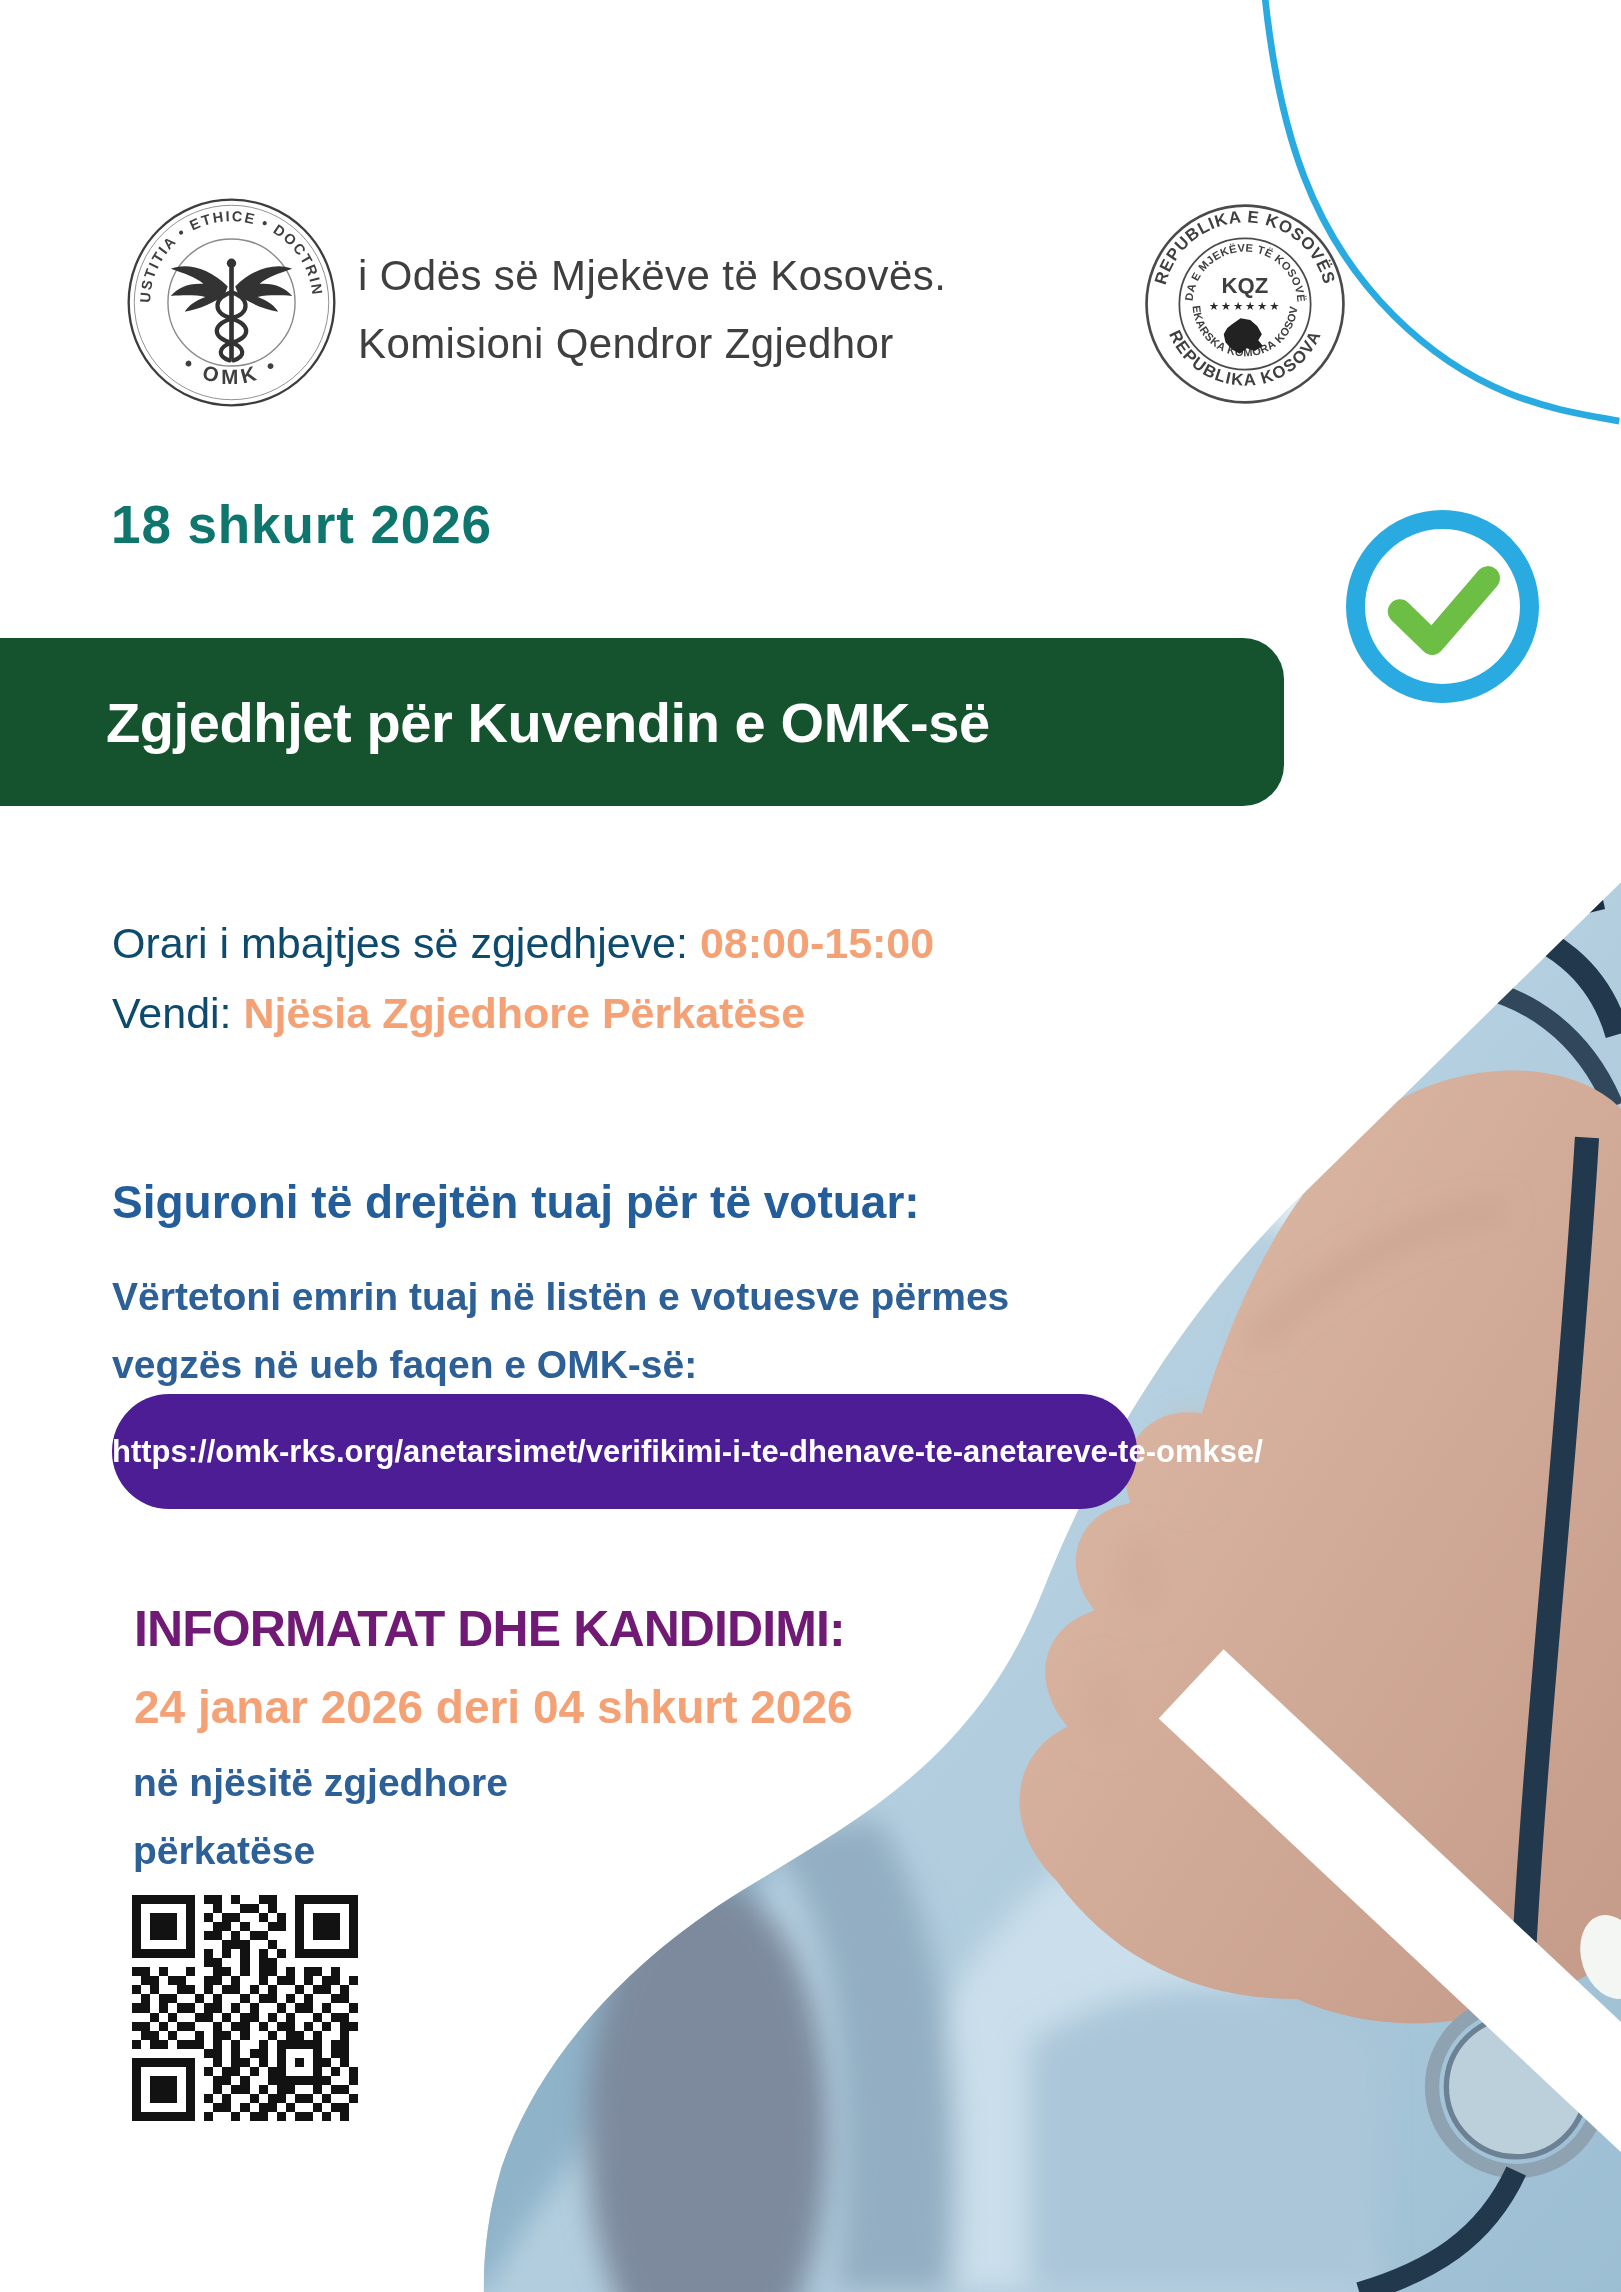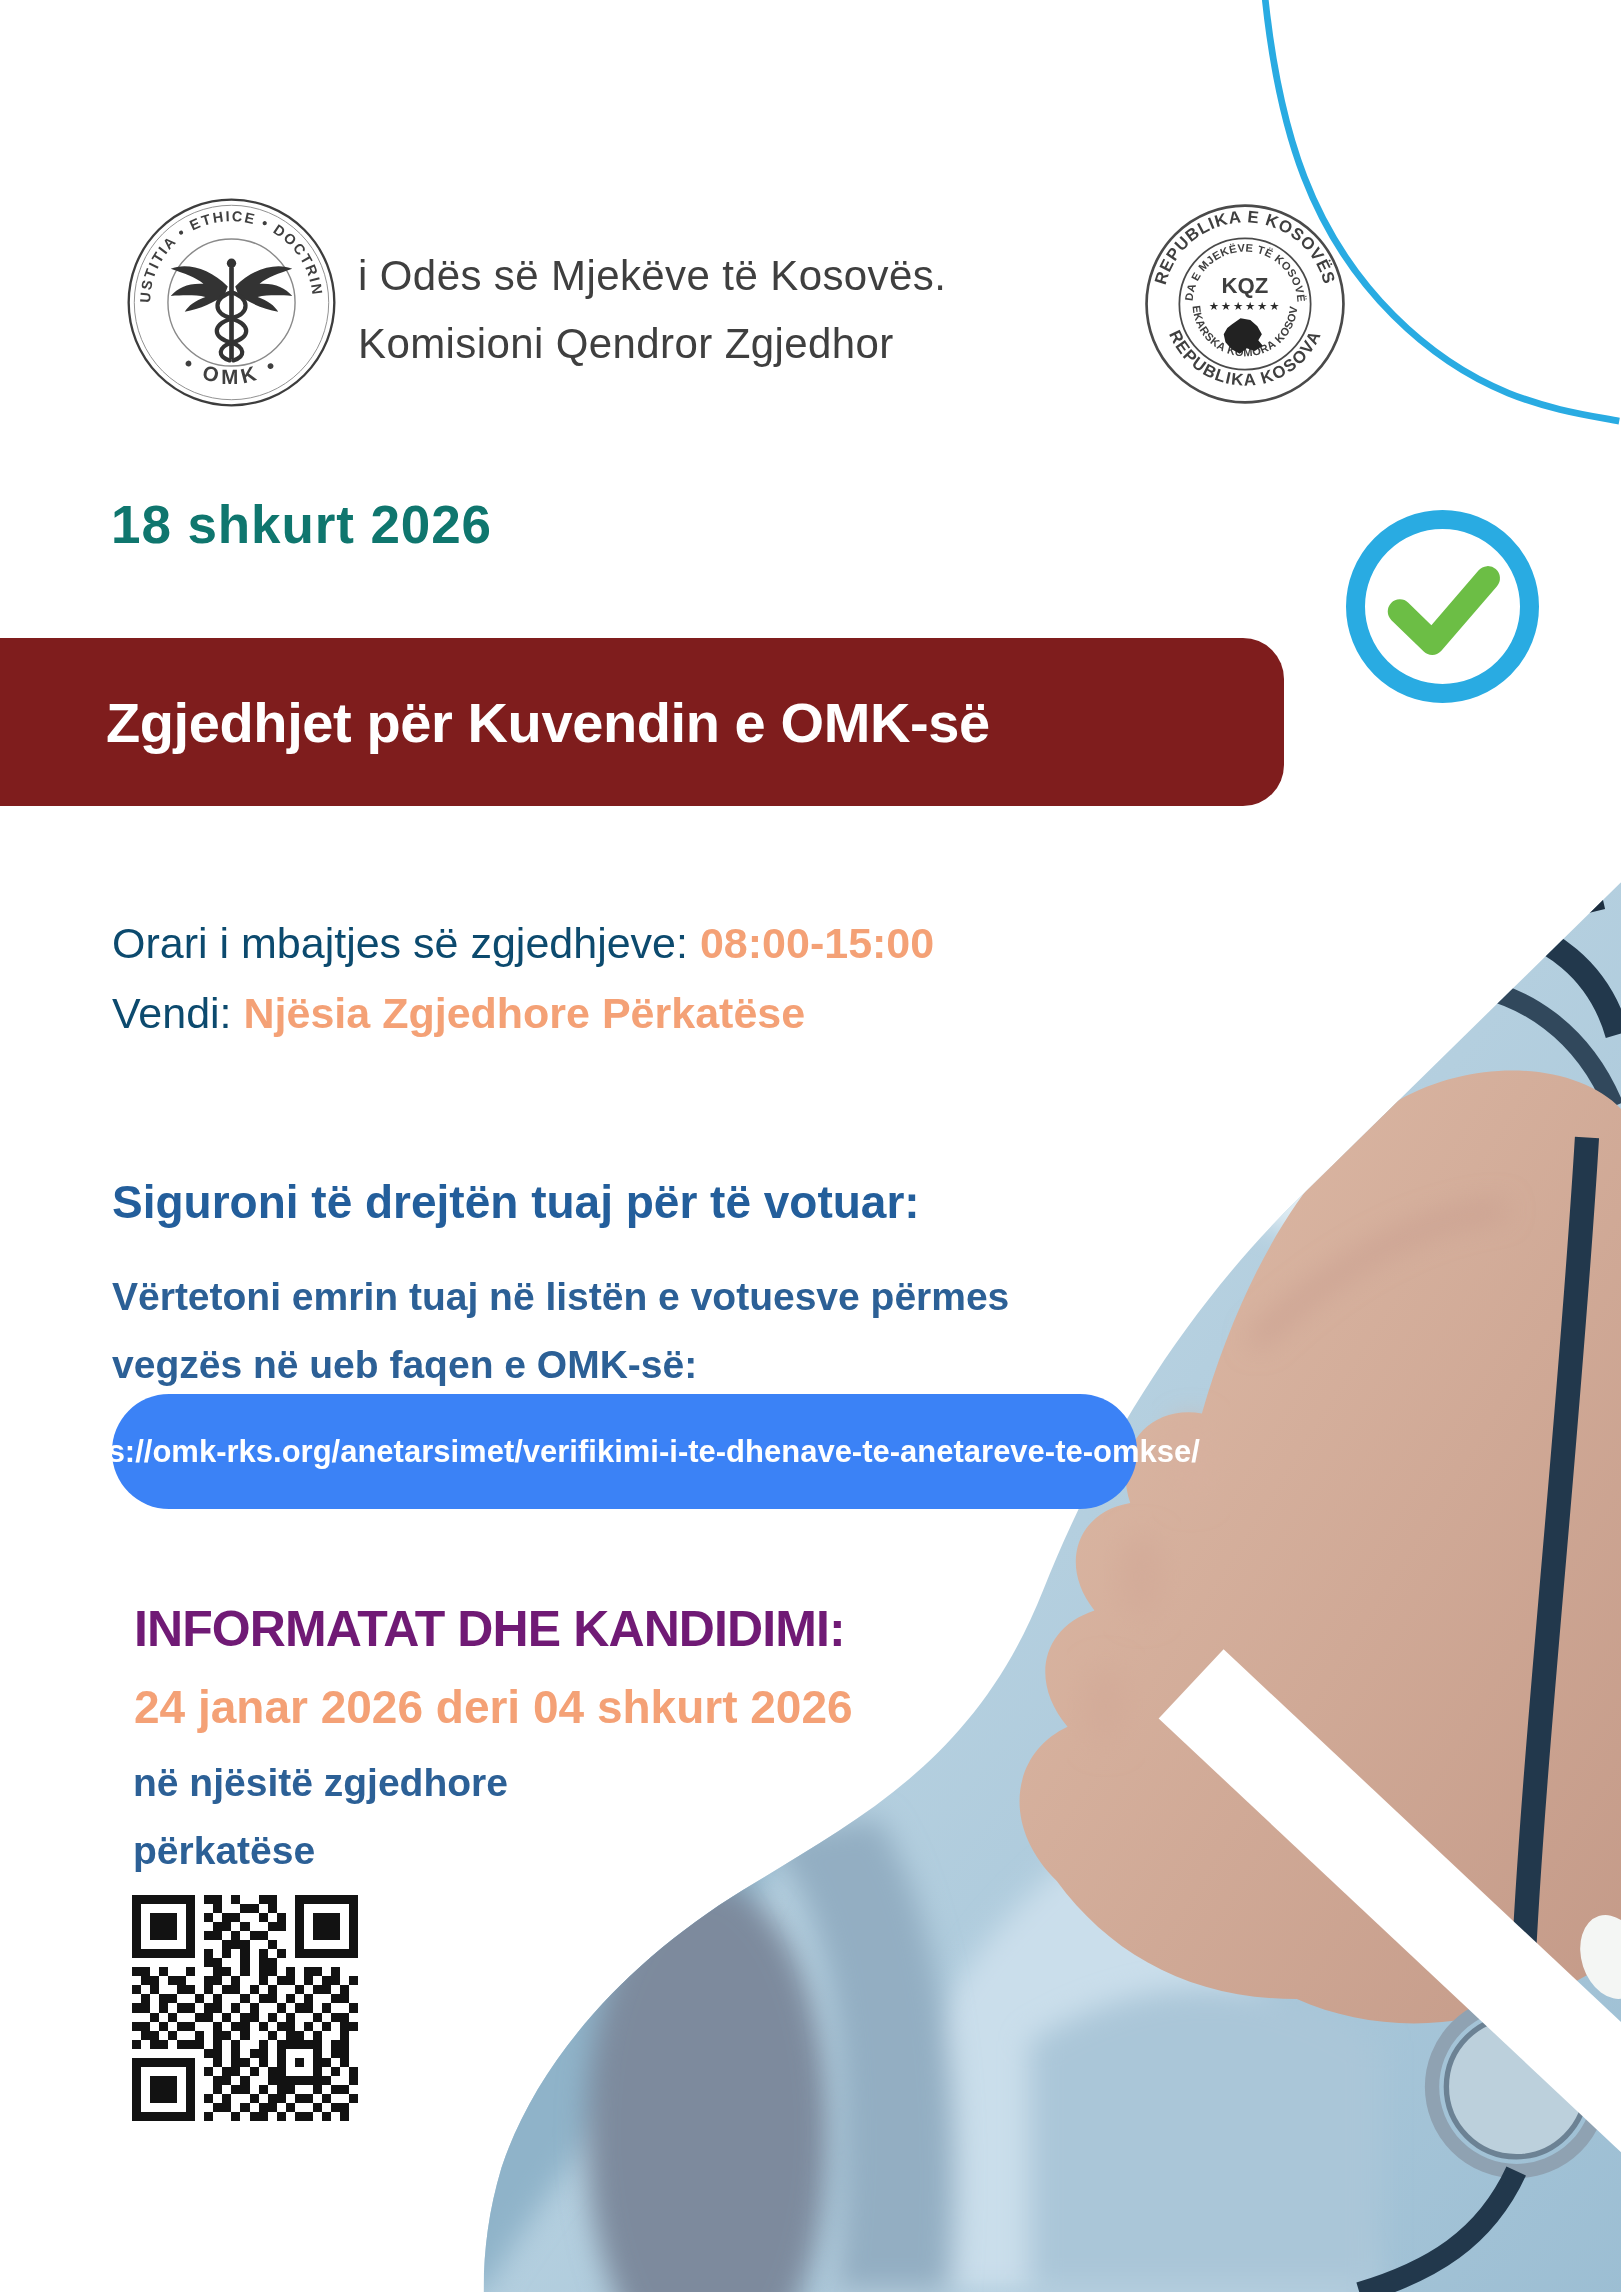--- a/index.html
+++ b/index.html
@@ -8,35 +8,35 @@
     background:#ffffff;
     font-family:"Liberation Sans", sans-serif;
   }
   .abs{position:absolute;}
   
   #omk-logo{left:124px;top:195px;width:215px;height:215px;z-index:3;}
   #header-text{left:358px;top:242px;z-index:3;color:#3F3F3F;font-size:42px;line-height:68px;font-weight:400;letter-spacing:0.4px;}
   #kqz-seal{left:1143px;top:202px;width:204px;height:204px;z-index:3;}
   
   #election-date{left:111px;top:494px;z-index:3;color:#0f766e;font-size:53px;font-weight:700;letter-spacing:0.9px;}
-  #banner{left:0;top:638px;width:1284px;height:168px;background:#7f1d1d;border-radius:0 41px 41px 0;z-index:3;display:flex;align-items:center;}
+  #banner{left:0;top:638px;width:1284px;height:168px;background:#14532d;border-radius:0 41px 41px 0;z-index:3;display:flex;align-items:center;}
   #banner .t{color:#ffffff;font-size:56px;font-weight:800;letter-spacing:-0.4px;padding-left:106px;white-space:nowrap;}
   #check-badge{left:1346px;top:510px;width:193px;height:193px;z-index:3;}
   #check-badge .ring{position:absolute;inset:0;border:19px solid #29ABE2;border-radius:50%;background:#ffffff;box-sizing:border-box;}
   #check-badge svg{position:absolute;inset:0;}
   
   .blue-b{color:#0c4a6e;font-weight:400;}
   .orange-t{color:#F4A176;font-weight:700;}
   #schedule-line{left:112px;top:919px;font-size:43px;z-index:3;white-space:nowrap;}
   #venue-line{left:112px;top:989px;font-size:43px;z-index:3;white-space:nowrap;}
   #vote-heading{left:112px;top:1175px;font-size:46px;z-index:3;color:#235E9B;font-weight:800;white-space:nowrap;}
   .para{color:#2C6096;font-size:39px;font-weight:700;z-index:3;white-space:nowrap;}
   #vote-line1{left:112px;top:1275px;}
   #vote-line2{left:112px;top:1343px;}
-  #url-pill{left:112px;top:1394px;width:1025px;height:115px;background:#3b82f6;border-radius:57px;z-index:3;display:flex;align-items:center;justify-content:center;}
+  #url-pill{left:112px;top:1394px;width:1025px;height:115px;background:#4c1d95;border-radius:57px;z-index:3;display:flex;align-items:center;}
   #url-pill .u{color:#ffffff;font-size:31px;font-weight:700;white-space:nowrap;}
   #info-heading{left:134px;top:1600px;font-size:50px;color:#701a75;font-weight:800;letter-spacing:-0.9px;z-index:3;white-space:nowrap;}
   #info-period{left:134px;top:1680px;font-size:46px;color:#F4A176;font-weight:700;z-index:3;white-space:nowrap;}
   #info-line1{left:133px;top:1761px;}
   #info-line2{left:133px;top:1829px;}
   
   #qr-code{left:132px;top:1895px;width:226px;height:226px;display:grid;grid-template-columns:repeat(25,1fr);grid-template-rows:repeat(25,1fr);z-index:3;background:#ffffff;}
   #qr-code .qm{background:#ffffff;}
   #qr-code .qm.on{background:#121212;}
   

